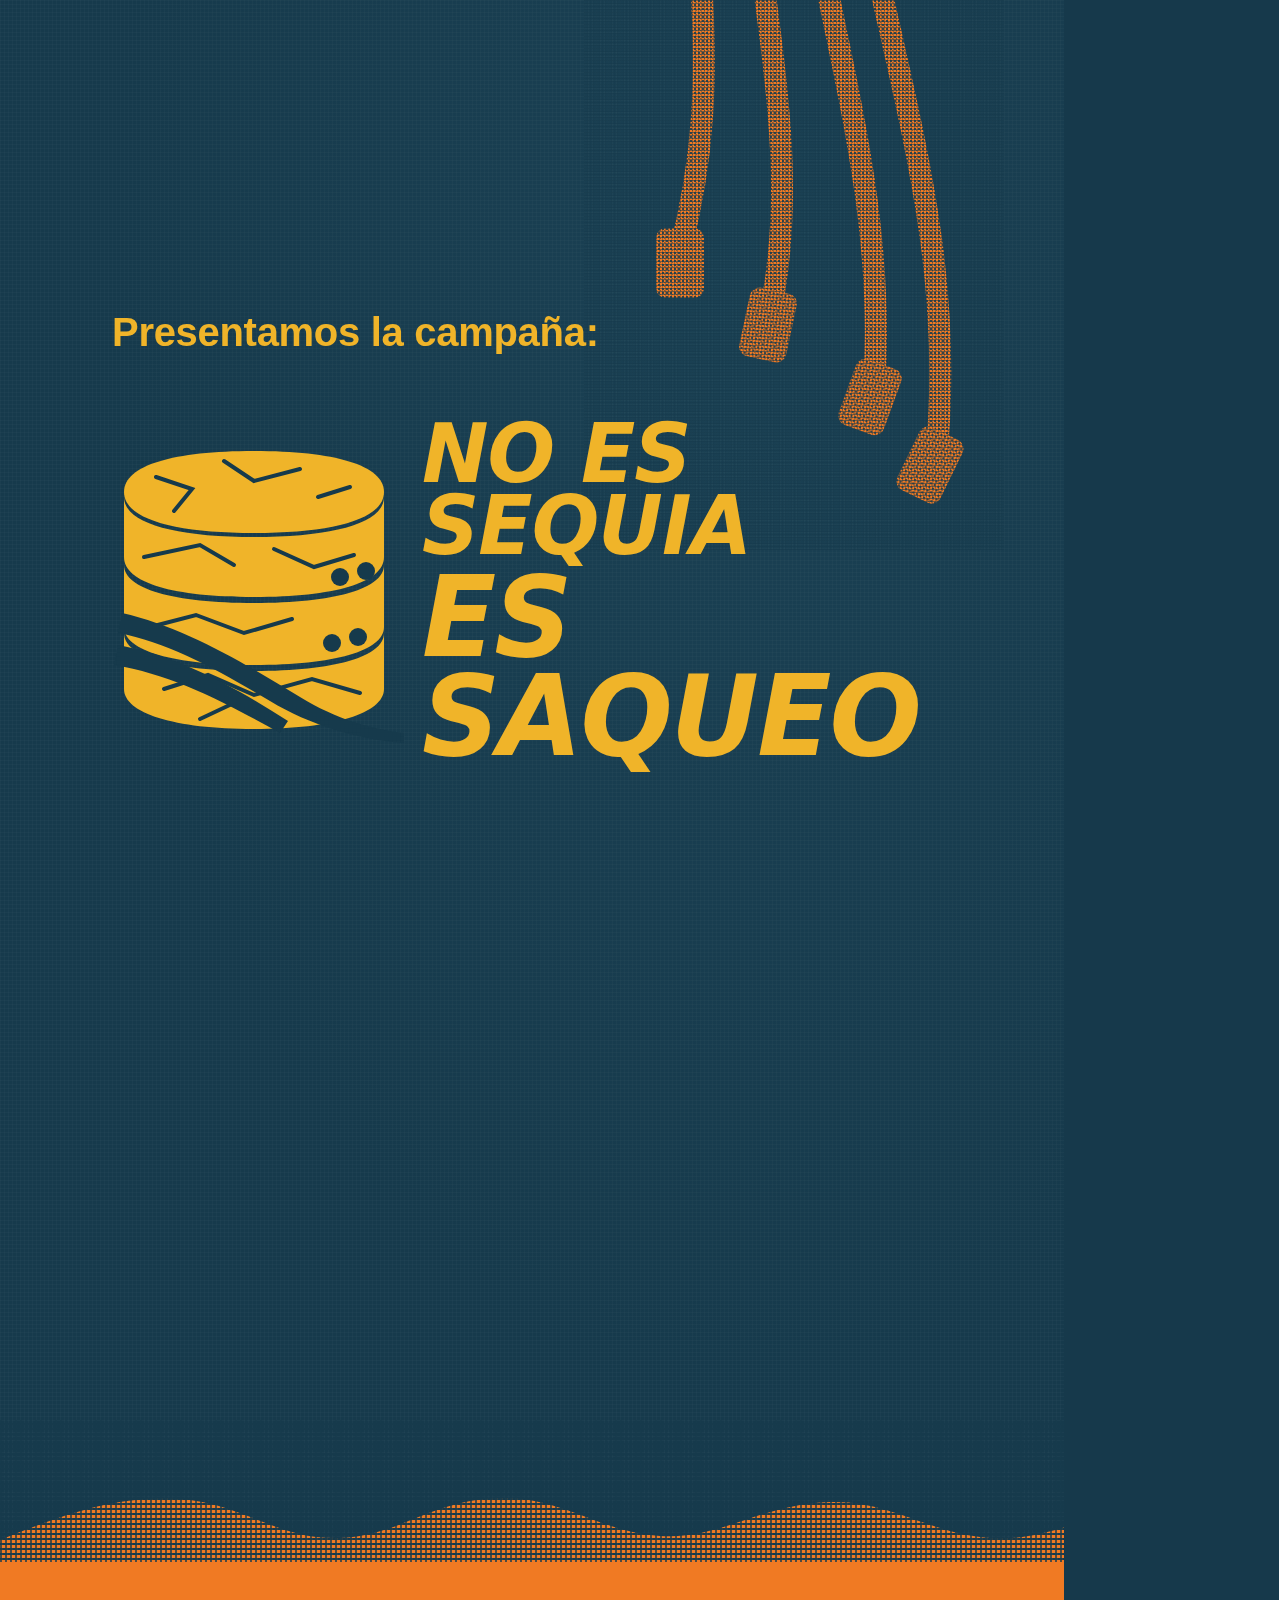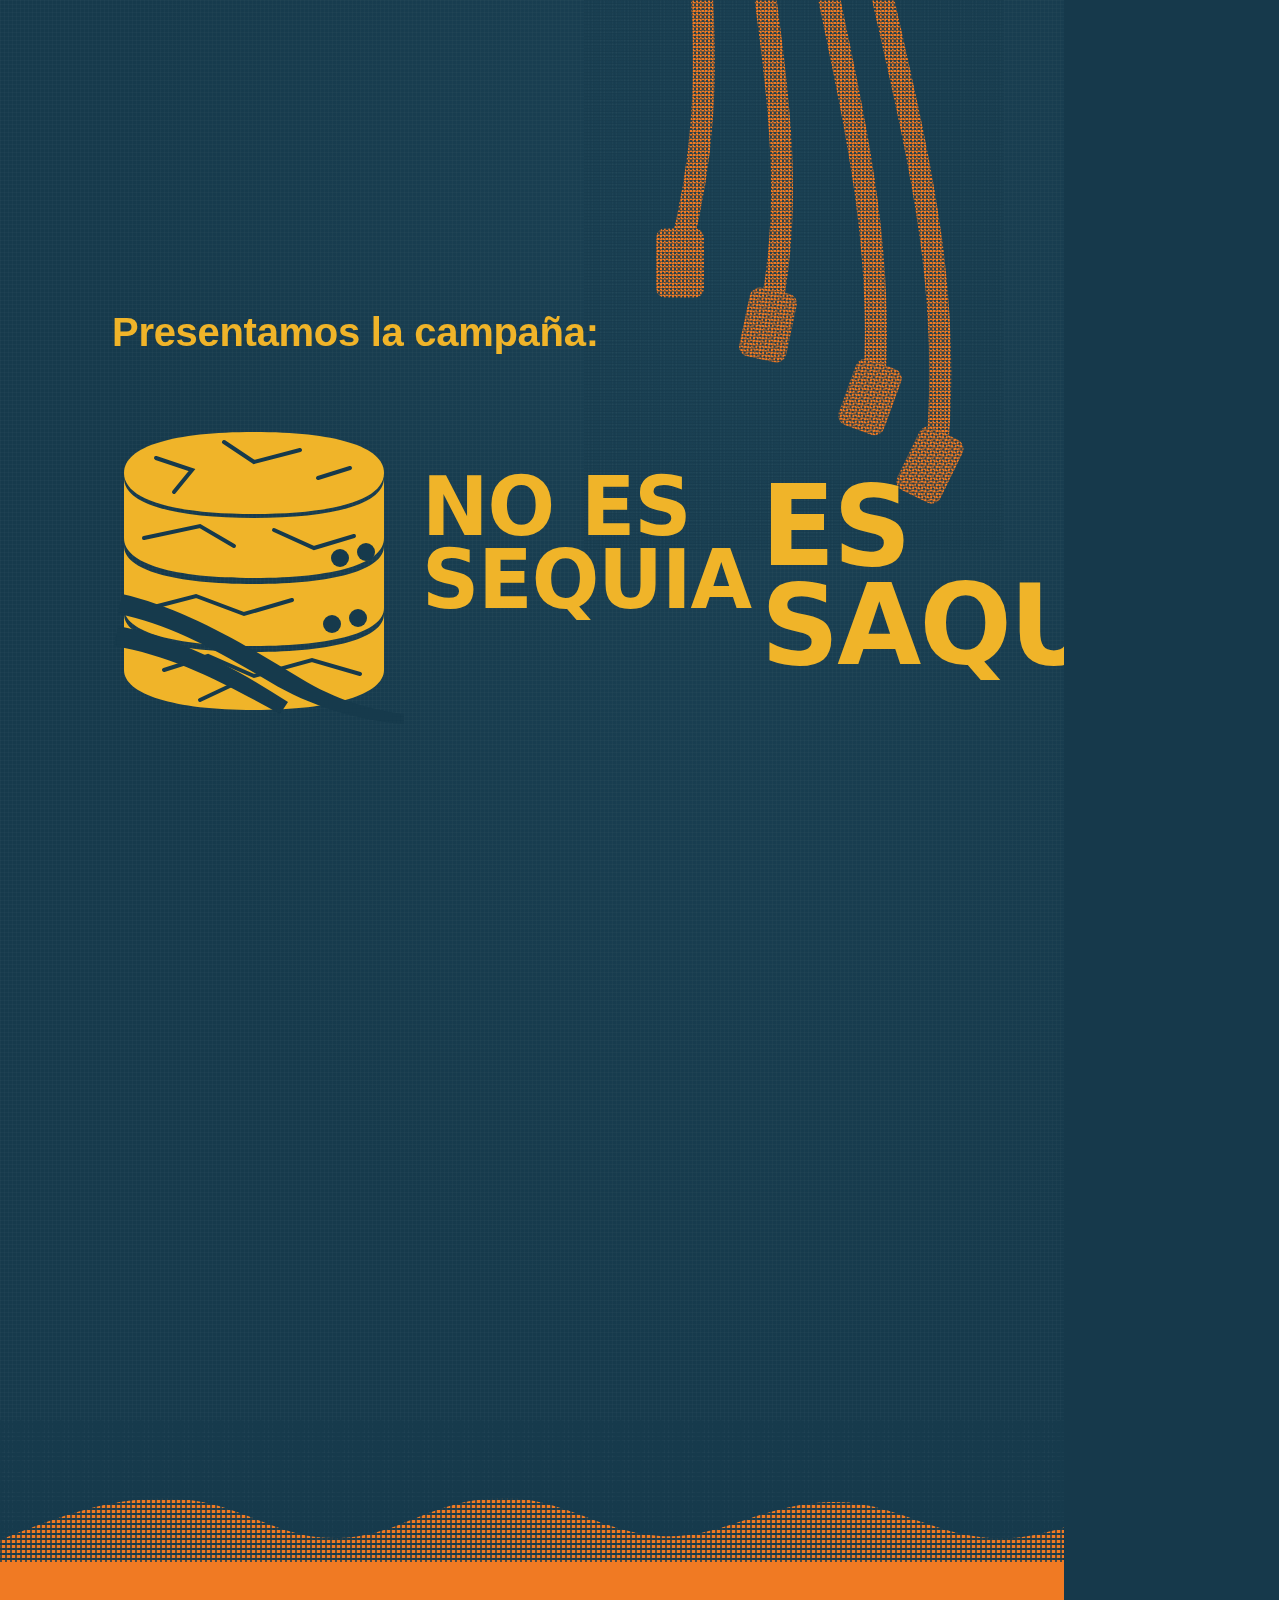--- a/index.html
+++ b/index.html
@@ -69,22 +69,24 @@
     align-items: center;
   }
   .logo-mark {
     width: 300px;
     height: 310px;
     flex: 0 0 300px;
   }
   .logo-type {
     margin-left: 18px;
     display: flex;
+    flex-direction: column;
     justify-content: flex-end;
     line-height: 0.88;
+    font-style: italic;
   }
   .logo-line1 {
     font-size: 82px;
     font-weight: bold;
     color: #f0b429;
     letter-spacing: -1px;
     transform: scaleX(0.97);
     transform-origin: left center;
     font-family: "DejaVu Sans", sans-serif;
   }

